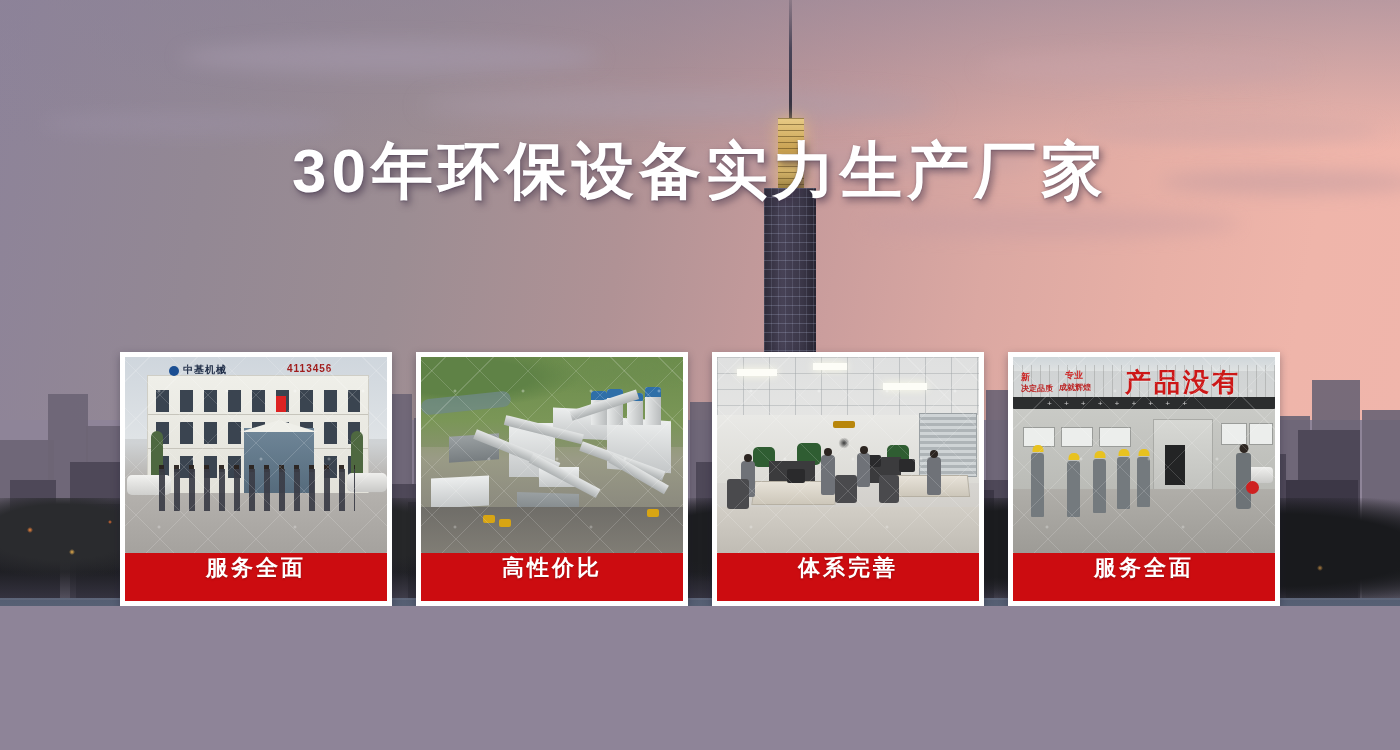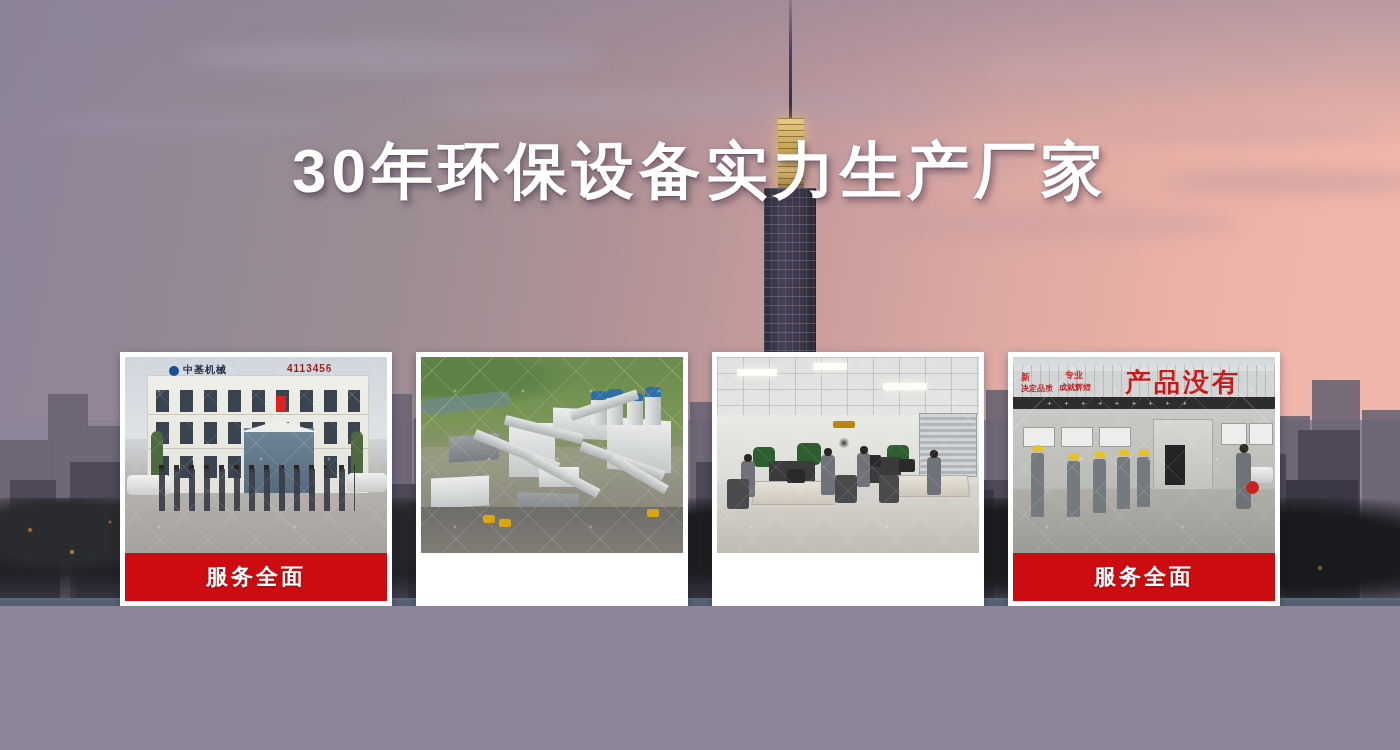--- a/index.html
+++ b/index.html
@@ -188,21 +188,21 @@
     padding:5px;box-sizing:border-box;
     box-shadow:0 3px 8px rgba(30,25,45,.35);
     display:flex;flex-direction:column;
   }
   .card-photo{
     width:262px;height:196px;position:relative;overflow:hidden;
     background:#9aa0a6;
   }
   .card-cap{
     width:262px;height:48px;background:#cc0c10;
-    display:flex;align-items:center;justify-content:center;
+    display:flex;justify-content:center;
   }
   .card-cap span{
     color:#ffffff;font-size:22px;font-weight:bold;letter-spacing:3px;
     text-shadow:0 1px 2px rgba(0,0,0,.25);
   }
 
   
   .wm{
     position:absolute;inset:0;pointer-events:none;
     background-image:
@@ -508,20 +508,23 @@
         <div class="conv" style="left:160px;top:84px;width:88px;transform:rotate(20deg);"></div>
         <div class="conv" style="left:110px;top:96px;width:76px;transform:rotate(28deg);"></div>
         <div class="conv" style="left:190px;top:96px;width:64px;transform:rotate(30deg);"></div>
 
         <div class="yard"></div>
         <div class="dig" style="left:62px;top:158px;"></div>
         <div class="dig" style="left:78px;top:162px;"></div>
         <div class="dig" style="left:226px;top:152px;"></div>
         <div class="wm"></div>
       </div>
+      <div class="card-cap">
+        <span>高性价比</span>
+      </div>
     </div>
 
     <div class="card">
       <div class="card-photo p3">
         <div class="ceil"></div>
         <div class="light" style="left:20px;top:12px;width:40px;"></div>
         <div class="light" style="left:96px;top:6px;width:34px;"></div>
         <div class="light" style="left:166px;top:26px;width:44px;"></div>
         <div class="wall"></div>
         <div class="blind"></div>
@@ -555,20 +558,23 @@
             <i></i>
           </div>
         <div class="person" style="left:210px;top:100px;width:14px;height:38px;">
             <i></i>
           </div>
 
         <div class="chair" style="left:10px;top:122px;width:22px;height:30px;"></div>
         <div class="chair" style="left:118px;top:118px;width:22px;height:28px;"></div>
         <div class="chair" style="left:162px;top:118px;width:20px;height:28px;"></div>
         <div class="wm"></div>
+      </div>
+      <div class="card-cap">
+        <span>体系完善</span>
       </div>
     </div>
 
     <div class="card">
       <div class="card-photo p4">
         <div class="fsky"></div>
         <div class="facade"></div>
         <div class="sm1">新</div>
         <div class="sm2">决定品质</div>
         <div class="sm3">专业</div>

